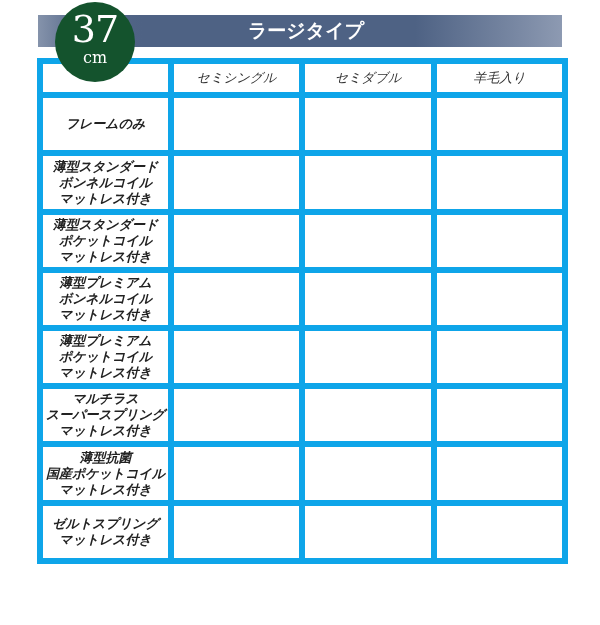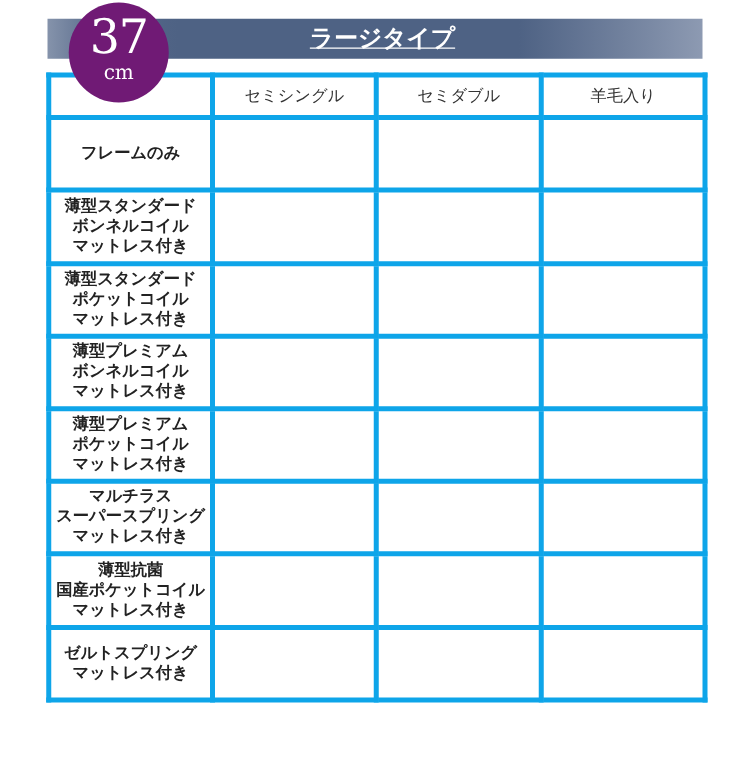--- a/index.html
+++ b/index.html
@@ -10,40 +10,40 @@
     .page { position: relative; width: 600px; height: 625px; }
 
     .banner {
       position: absolute; left: 38px; top: 15px; width: 524px; height: 32px;
       background: linear-gradient(to right, #8593ab 0%, #56698a 8%, #4e6284 20%, #4e6284 72%, #7a89a4 92%, #8d9ab2 100%);
       display: flex; align-items: center; justify-content: center;
     }
     .banner-title {
       color: #ffffff; font-weight: bold; font-size: 19px; letter-spacing: 0px;
       margin-left: 12px;
-      text-decoration: underline;
     }
 
     .badge {
       position: absolute; left: 55px; top: 2px; width: 80px; height: 80px;
-      border-radius: 50%; background: #701a75;
+      border-radius: 50%; background: #14532d;
       display: flex; flex-direction: column; align-items: center; justify-content: flex-start;
       z-index: 5; color: #ffffff;
       font-family: "DejaVu Serif", "Liberation Serif", serif;
     }
     .badge-number { font-size: 38px; line-height: 38px; margin-top: 8px; letter-spacing: -1px; }
     .badge-unit { font-size: 16px; line-height: 16px; margin-top: 2px; text-align: center; }
 
     table.spec {
       position: absolute; left: 37px; top: 58px; width: 525px;
       border-collapse: collapse; table-layout: fixed;
     }
     table.spec td, table.spec th {
-      border: 4px solid #0ea5e9; text-align: center; vertical-align: middle;
+      border: 6px solid #0ea5e9; text-align: center; vertical-align: middle;
       color: #222222;
+      font-style: italic;
     }
     table.spec th {
       height: 34px; font-weight: normal; font-size: 13px; color: #333333;
     }
     table.spec td.label {
       font-weight: bold; font-size: 13px; line-height: 16px; padding: 0 2px;
     }
     col.c0 { width: 131px; }
     col.c1 { width: 131px; }
     col.c2 { width: 132px; }

